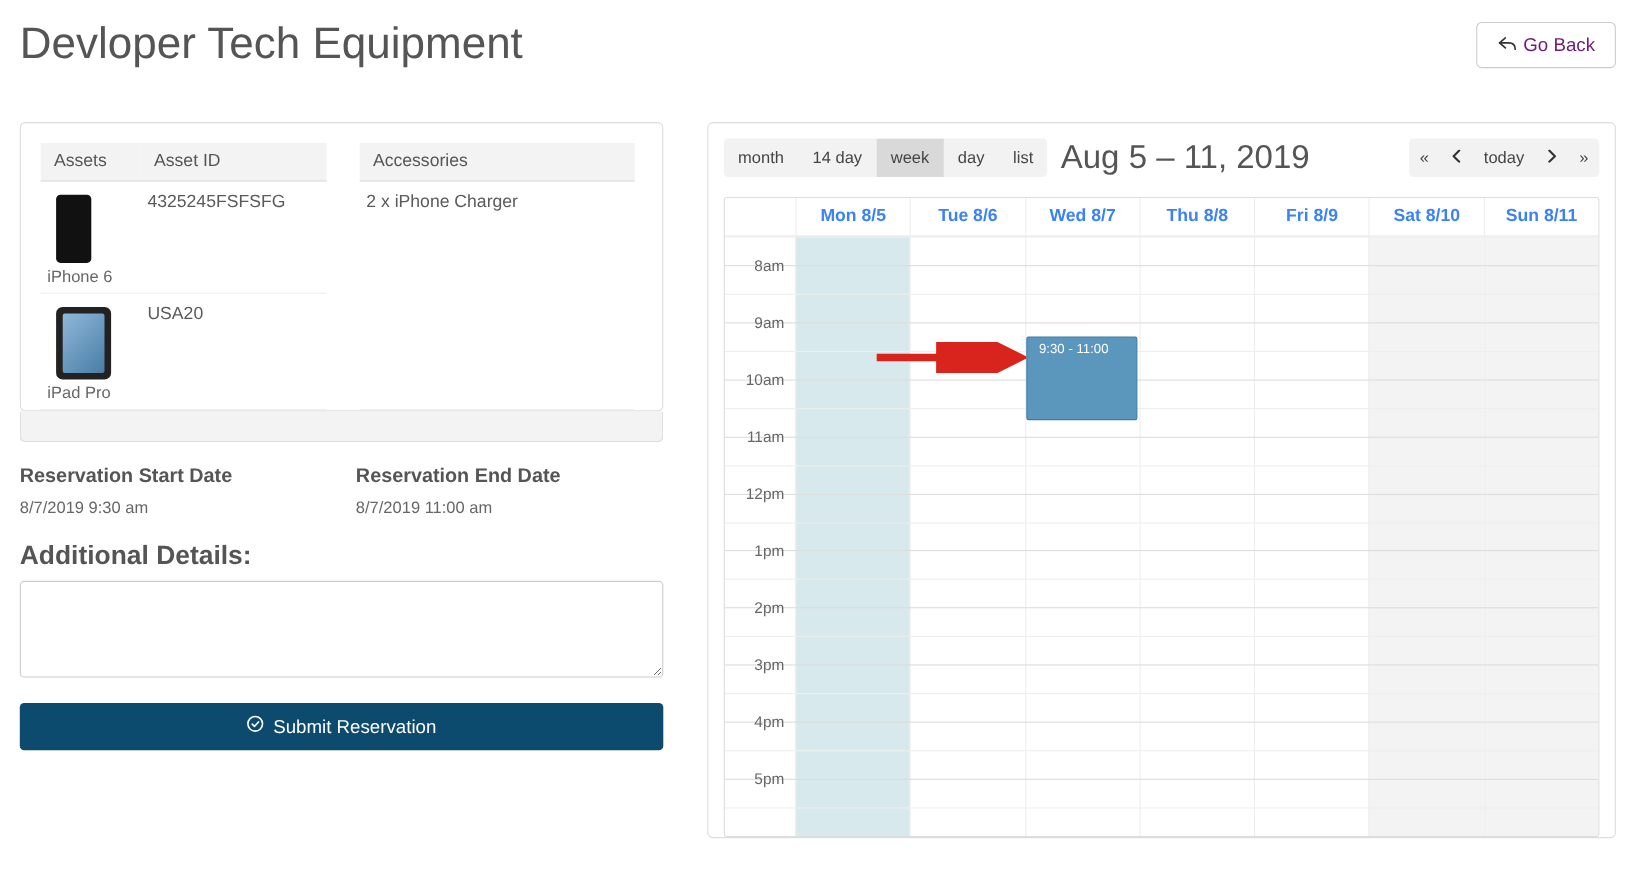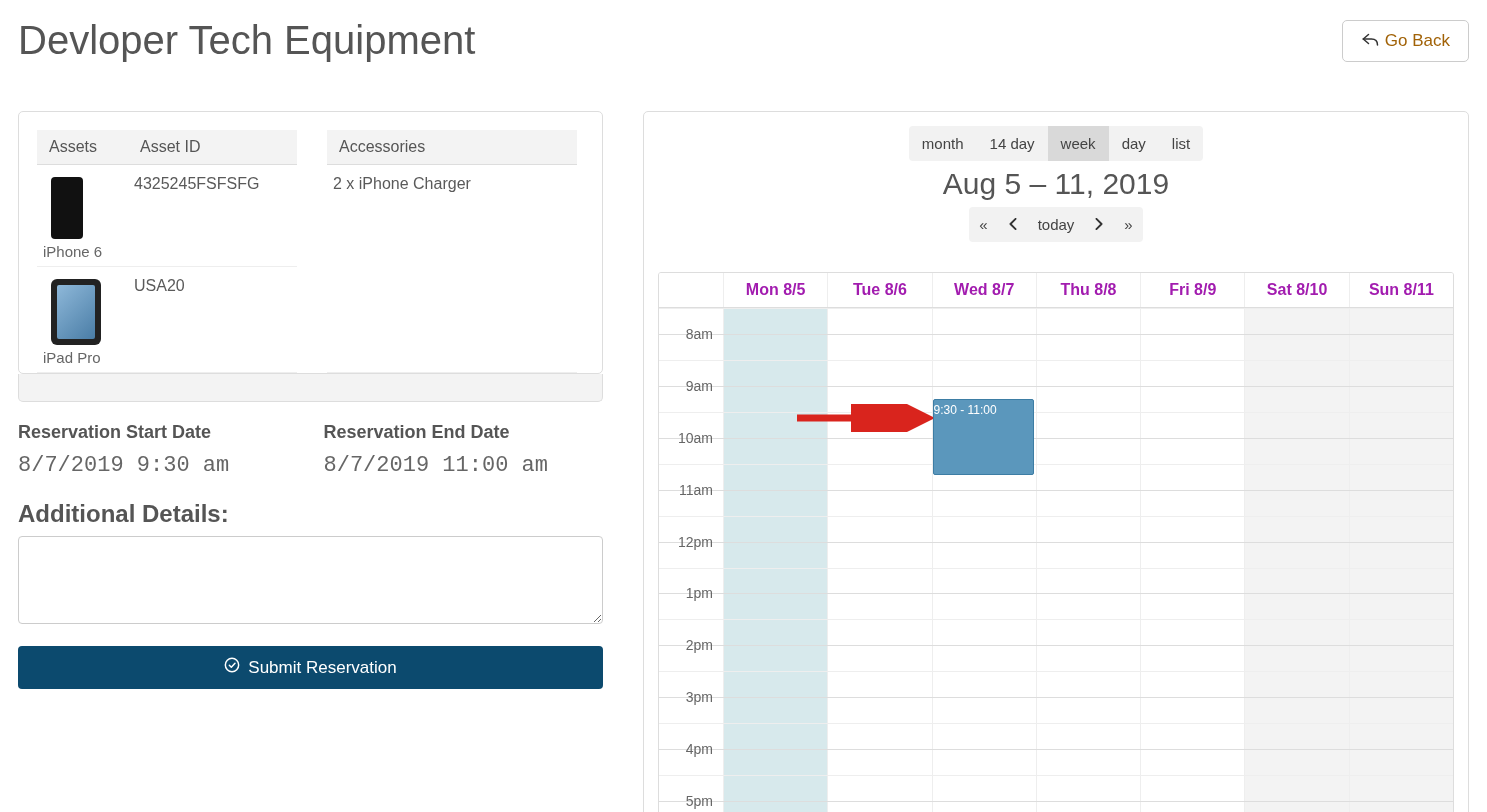--- a/index.html
+++ b/index.html
@@ -19,21 +19,21 @@
       font-size: 40px;
       font-weight: 400;
       color: #555;
     }
     .btn-goback {
       background: #fff;
       border: 1px solid #ccc;
       border-radius: 5px;
       padding: 10px 18px;
       font-size: 17px;
-      color: #a16207;
+      color: #701a75;
       cursor: pointer;
       display: inline-flex;
       align-items: center;
       gap: 6px;
     }
 
     .layout {
       display: flex;
       gap: 40px;
       align-items: flex-start;
@@ -86,21 +86,21 @@
       background: #f3f3f3;
       border: 1px solid #ddd;
       border-top: none;
       border-radius: 0 0 5px 5px;
       margin-bottom: 20px;
     }
 
     .res-row { display: flex; gap: 26px; margin-bottom: 22px; }
     .res-block { flex: 1; }
     .res-label { font-weight: 600; color: #555; font-size: 18px; margin-bottom: 10px; }
-    .res-value { color: #666; font-size: 22px; font-family: Liberation Mono, monospace; }
+    .res-value { color: #666; font-size: 15px; }
 
     .details-label { font-weight: 600; color: #555; font-size: 24px; margin-bottom: 8px; }
     .details-ta {
       width: 100%;
       height: 88px;
       border: 1px solid #ccc;
       border-radius: 4px;
       resize: both;
       padding: 8px;
       font-family: inherit;
@@ -126,24 +126,23 @@
     
     .calendar-panel {
       border: 1px solid #ddd;
       border-radius: 5px;
       padding: 14px 14px 0 14px;
     }
     .cal-toolbar {
       display: flex;
       align-items: center;
       gap: 6px;
-      margin-bottom: 30px;
+      margin-bottom: 18px;
       flex-wrap: nowrap;
       user-select: none;
-      flex-direction: column;
     }
     .view-group, .nav-group {
       display: inline-flex;
       background: #f2f2f2;
       border-radius: 4px;
       overflow: hidden;
     }
     .view-btn, .nav-btn {
       border: none;
       background: transparent;
@@ -164,21 +163,21 @@
 
     .cal-grid-wrap { border: 1px solid #ddd; border-radius: 3px; overflow: hidden; }
     .cal-head {
       display: grid;
       grid-template-columns: 64px repeat(7, 1fr);
       border-bottom: 1px solid #ddd;
     }
     .cal-head-cell {
       text-align: center;
       font-weight: 600;
-      color: #a21caf;
+      color: #3b82f6;
       font-size: 16px;
       padding: 8px 2px;
       border-left: 1px solid #eee;
       background: #fff;
     }
     .cal-head-cell:first-child { border-left: none; }
 
     .cal-body {
       position: relative;
       height: 545px;
@@ -215,21 +214,21 @@
     .cal-col.past { background: #d7e9ec; }
     .cal-col.weekend { background: #f3f3f3; }
 
     .cal-event {
       position: absolute;
       background: #5b97bc;
       border: 1px solid #3d7da4;
       border-radius: 2px;
       color: #fff;
       font-size: 12px;
-      padding: 3px 0;
+      padding: 3px 11px;
       cursor: pointer;
     }
 
     .annotation-arrow {
       position: absolute;
       pointer-events: none;
     }
   </style>
 </head>
 <body>

